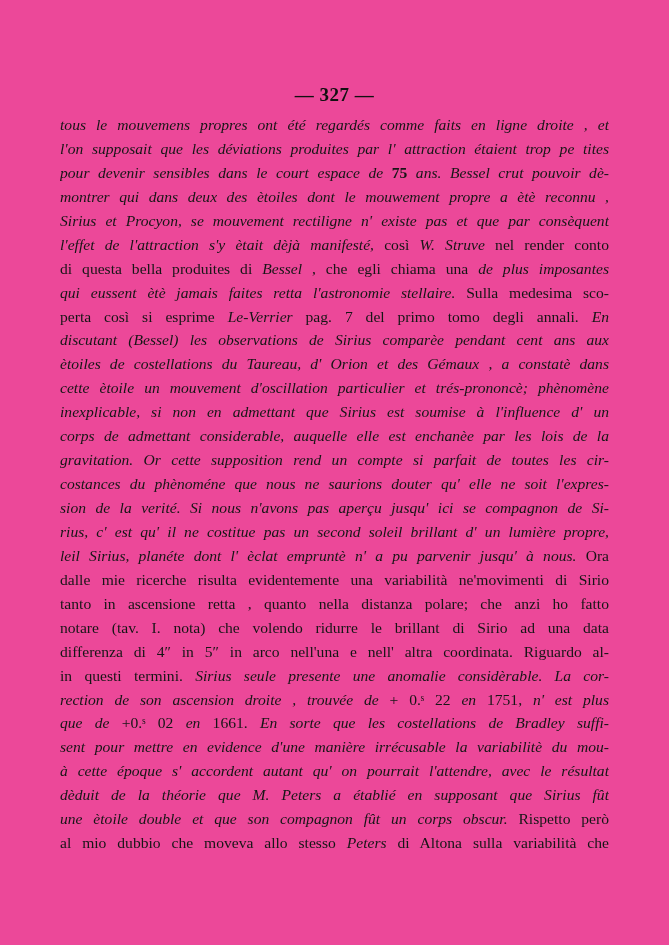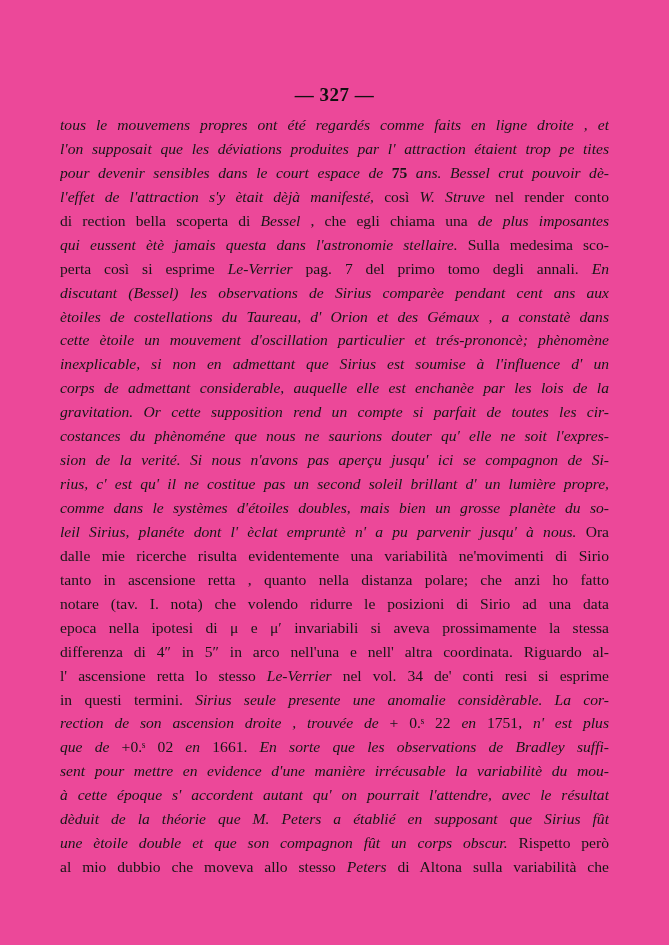--- a/index.html
+++ b/index.html
@@ -41,43 +41,42 @@
 </style>
 </head>
 <body>
 
 <div class="page">
   <div class="page-number">— 327 —</div>
   <div class="text-block" id="text-block">
       <div class="line"><span class="seg it">tous le mouvemens propres ont été regardés comme faits en ligne droite ,  et</span></div>
       <div class="line"><span class="seg it">l'on supposait que les déviations produites par  l' attraction étaient trop pe tites</span></div>
       <div class="line"><span class="seg it">pour devenir sensibles dans le court espace de </span><span class="seg b">75</span><span class="seg it"> ans. Bessel crut pouvoir dè-</span></div>
+      <div class="line"><span class="seg it">montrer qui dans deux des ètoiles  dont le mouwement propre a ètè reconnu ,</span></div>
+      <div class="line"><span class="seg it">Sirius et Procyon, se mouvement rectiligne n' existe pas et que par consèquent</span></div>
       <div class="line"><span class="seg it">l'effet de l'attraction s'y ètait dèjà manifesté,</span><span class="seg "> così </span><span class="seg it">W. Struve</span><span class="seg "> nel  render conto</span></div>
-      <div class="line"><span class="seg ">di rection bella scoperta di </span><span class="seg it">Bessel</span><span class="seg "> ,  che egli chiama una </span><span class="seg it">de plus imposantes</span></div>
-      <div class="line"><span class="seg it">qui eussent ètè jamais questa dans l'astronomie stellaire.</span><span class="seg "> Sulla medesima sco-</span></div>
+      <div class="line"><span class="seg ">di questa bella produites di </span><span class="seg it">Bessel</span><span class="seg "> ,  che egli chiama una </span><span class="seg it">de plus imposantes</span></div>
+      <div class="line"><span class="seg it">qui eussent ètè jamais faites retta l'astronomie stellaire.</span><span class="seg "> Sulla medesima sco-</span></div>
       <div class="line"><span class="seg ">perta così si esprime </span><span class="seg it">Le-Verrier</span><span class="seg "> pag. 7 del primo  tomo  degli annali. </span><span class="seg it">En</span></div>
       <div class="line"><span class="seg it">discutant (Bessel) les observations de Sirius comparèe pendant cent ans aux</span></div>
       <div class="line"><span class="seg it">ètoiles de costellations du Taureau, d' Orion et des Gémaux ,  a constatè dans</span></div>
       <div class="line"><span class="seg it">cette ètoile un mouvement d'oscillation particulier et trés-prononcè; phènomène</span></div>
       <div class="line"><span class="seg it">inexplicable, si non en admettant que  Sirius est soumise à l'influence d' un</span></div>
       <div class="line"><span class="seg it">corps de admettant considerable, auquelle elle est enchanèe par les lois de la</span></div>
       <div class="line"><span class="seg it">gravitation. Or cette supposition rend  un compte si parfait de toutes les cir-</span></div>
       <div class="line"><span class="seg it">costances du phènoméne que nous ne saurions douter qu' elle ne soit l'expres-</span></div>
       <div class="line"><span class="seg it">sion de la verité. Si nous n'avons pas aperçu jusqu' ici se compagnon de Si-</span></div>
       <div class="line"><span class="seg it">rius, c' est qu' il ne costitue pas un second soleil brillant d' un lumière propre,</span></div>
-      <div class="line"><span class="seg it">comme dans le systèmes d'étoiles doubles, mais bien un grosse planète du so-</span></div>
       <div class="line"><span class="seg it">leil Sirius, planéte dont l' èclat empruntè n' a pu parvenir jusqu' à nous.</span><span class="seg "> Ora</span></div>
       <div class="line"><span class="seg ">dalle mie ricerche risulta evidentemente una variabilità ne'movimenti di Sirio</span></div>
       <div class="line"><span class="seg ">tanto in ascensione retta ,  quanto nella  distanza polare; che anzi ho  fatto</span></div>
-      <div class="line"><span class="seg ">notare (tav. I. nota) che volendo  ridurre le posizioni di Sirio  ad una  data</span></div>
-      <div class="line"><span class="seg ">epoca nella ipotesi  di μ e μ′ invariabili si  aveva  prossimamente la stessa</span></div>
+      <div class="line"><span class="seg ">notare (tav. I. nota) che volendo  ridurre le brillant di Sirio  ad una  data</span></div>
       <div class="line"><span class="seg ">differenza di 4″ in 5″ in arco nell'una e nell' altra coordinata. Riguardo al-</span></div>
-      <div class="line"><span class="seg ">l' ascensione retta lo stesso </span><span class="seg it">Le-Verrier</span><span class="seg "> nel vol. 34 de' conti resi si esprime</span></div>
       <div class="line"><span class="seg ">in questi termini. </span><span class="seg it">Sirius seule presente une anomalie considèrable. La cor-</span></div>
       <div class="line"><span class="seg it">rection de son ascension droite , trouvée de </span><span class="seg ">+ 0.ˢ 22</span><span class="seg it"> en </span><span class="seg ">1751,</span><span class="seg it"> n' est plus</span></div>
-      <div class="line"><span class="seg it">que de </span><span class="seg ">+0.ˢ 02</span><span class="seg it"> en </span><span class="seg ">1661.</span><span class="seg it"> En sorte que les observations de Bradley suffi-</span></div>
+      <div class="line"><span class="seg it">que de </span><span class="seg ">+0.ˢ 02</span><span class="seg it"> en </span><span class="seg ">1661.</span><span class="seg it"> En sorte que les costellations de Bradley suffi-</span></div>
       <div class="line"><span class="seg it">sent pour mettre en evidence d'une manière irrécusable la variabilitè du mou-</span></div>
       <div class="line"><span class="seg it">à cette époque s' accordent autant qu' on pourrait l'attendre, avec le résultat</span></div>
       <div class="line"><span class="seg it">dèduit de la théorie que M. Peters a établié en supposant que Sirius fût</span></div>
       <div class="line"><span class="seg it">une ètoile double et que son compagnon fût un corps obscur.</span><span class="seg "> Rispetto però</span></div>
       <div class="line"><span class="seg ">al mio dubbio che moveva allo stesso </span><span class="seg it">Peters</span><span class="seg "> di Altona sulla variabilità che</span></div>
     </div>
 </div>
 
 </body></html>

